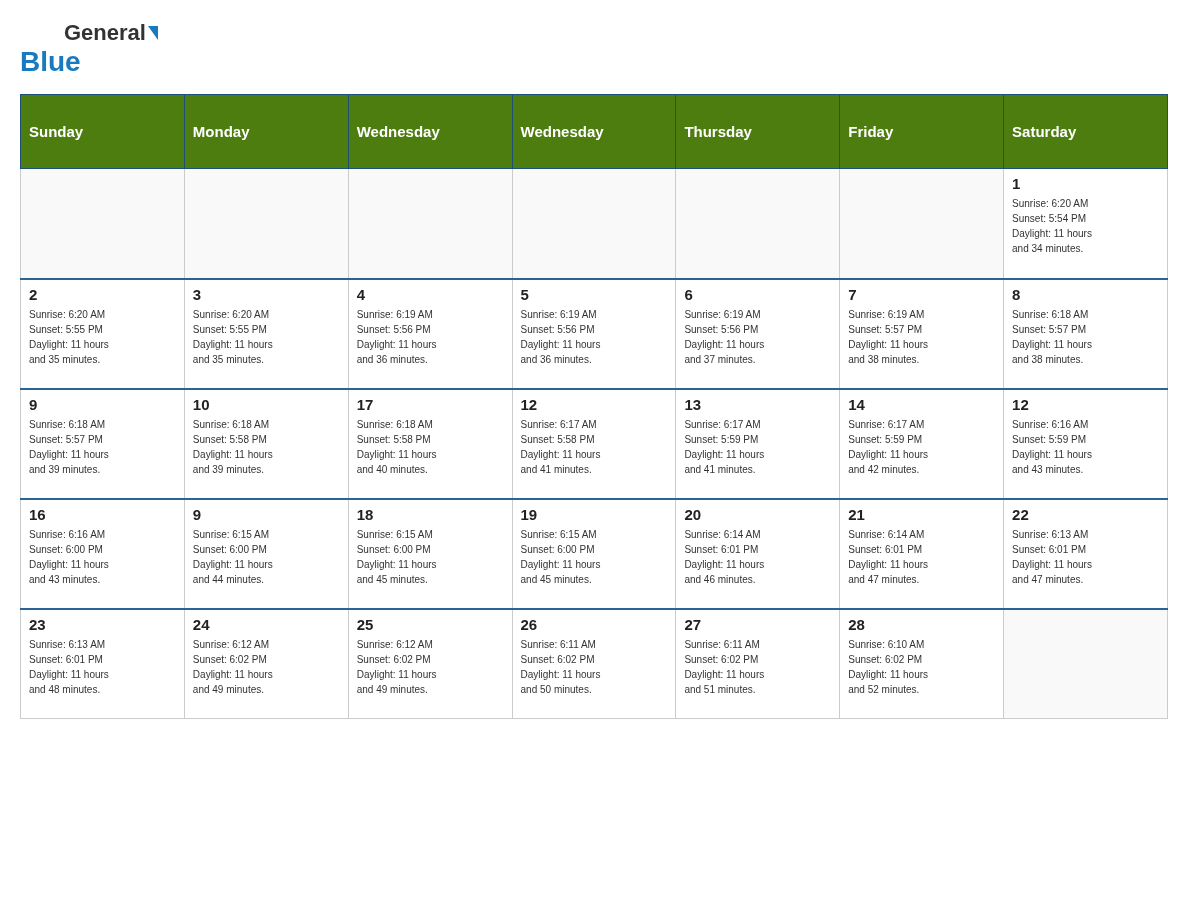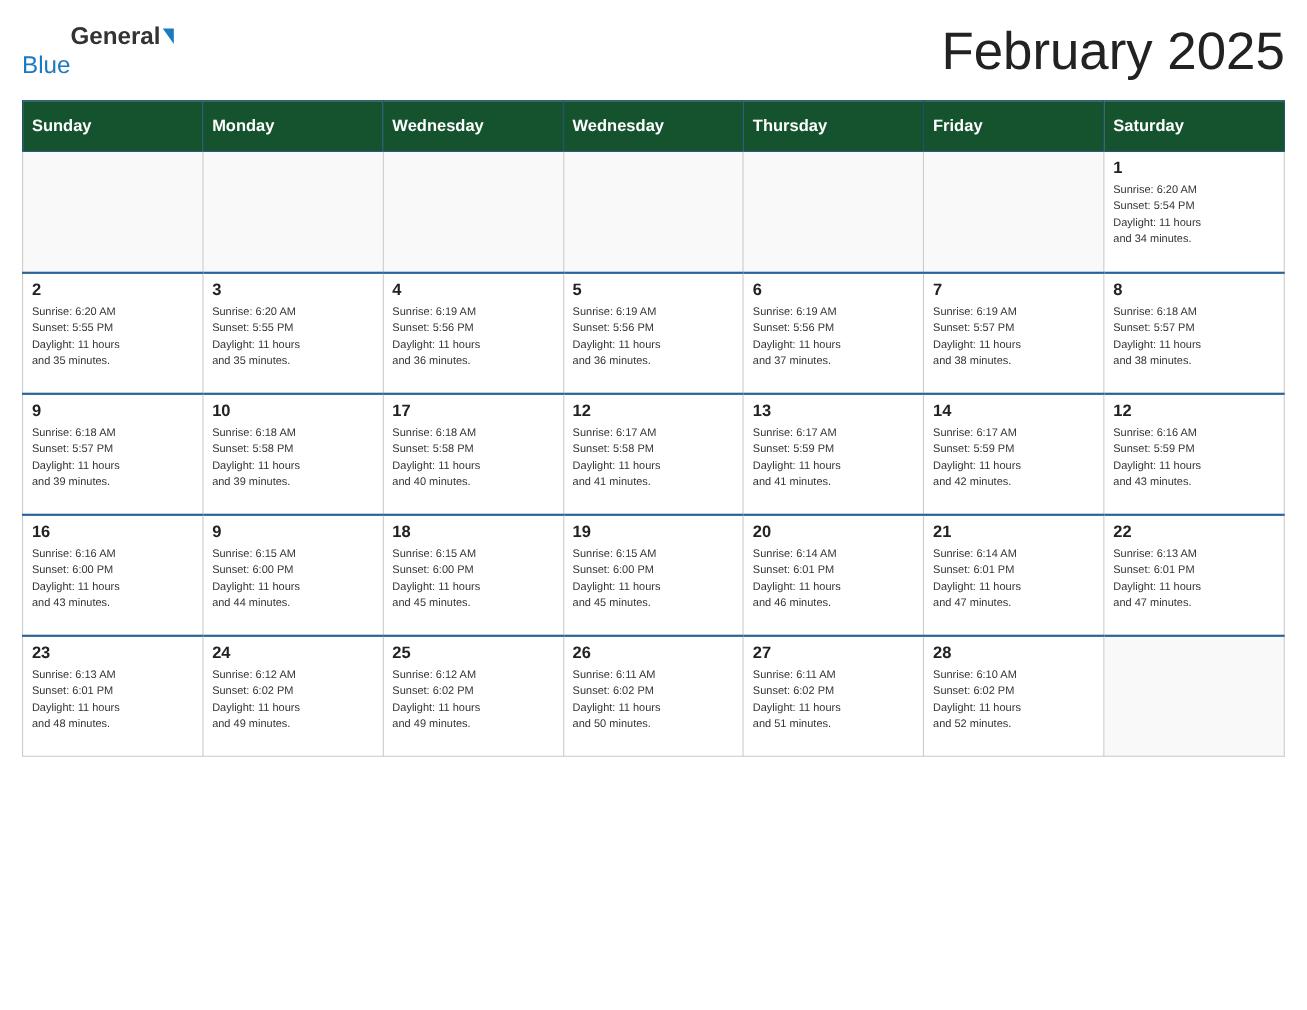--- a/index.html
+++ b/index.html
@@ -22,22 +22,22 @@
       align-items: flex-start;
     }
     .logo-general {
       font-size: 22px;
       font-weight: bold;
       color: #333;
       letter-spacing: 0;
       margin-left: 44px;
     }
     .logo-blue {
-      font-size: 22px;
-      font-weight: normal;
+      font-size: 28px;
+      font-weight: bold;
       color: #1a7abf;
       text-align: center;
     }
     .logo-arrow {
       display: inline-block;
       width: 0;
       height: 0;
       border-left: 10px solid transparent;
       border-top: 14px solid #1a7abf;
       margin-left: 2px;
@@ -59,25 +59,25 @@
       font-size: 20px;
       color: #444;
       margin-top: 4px;
     }
     .calendar {
       width: 100%;
       border-collapse: collapse;
       border: 1px solid #ccc;
     }
     .calendar th {
-      background-color: #14532d;
+      background-color: #4d7c0f;
       color: #fff;
       font-size: 15px;
       font-weight: bold;
-      padding: 14px 8px;
+      padding: 28px 8px;
       text-align: left;
       border: 1px solid #1e5075;
     }
     .calendar td {
       vertical-align: top;
       border: 1px solid #ccc;
       padding: 6px 8px;
       width: 14.28%;
       font-size: 12px;
       color: #333;
@@ -112,21 +112,20 @@
   <div class="logo">
     <div class="logo-line">
       <span class="logo-general">General</span>
       <span class="logo-arrow"></span>
     </div>
     <div>
       <span class="logo-blue">Blue</span>
     </div>
   </div>
   <div class="title-block">
-    <div class="main-title">February 2025</div>
   </div>
 </div>
 
 <table class="calendar">
   <thead>
     <tr>
     <th>Sunday</th>
         <th>Monday</th>
         <th>Wednesday</th>
         <th>Wednesday</th>

